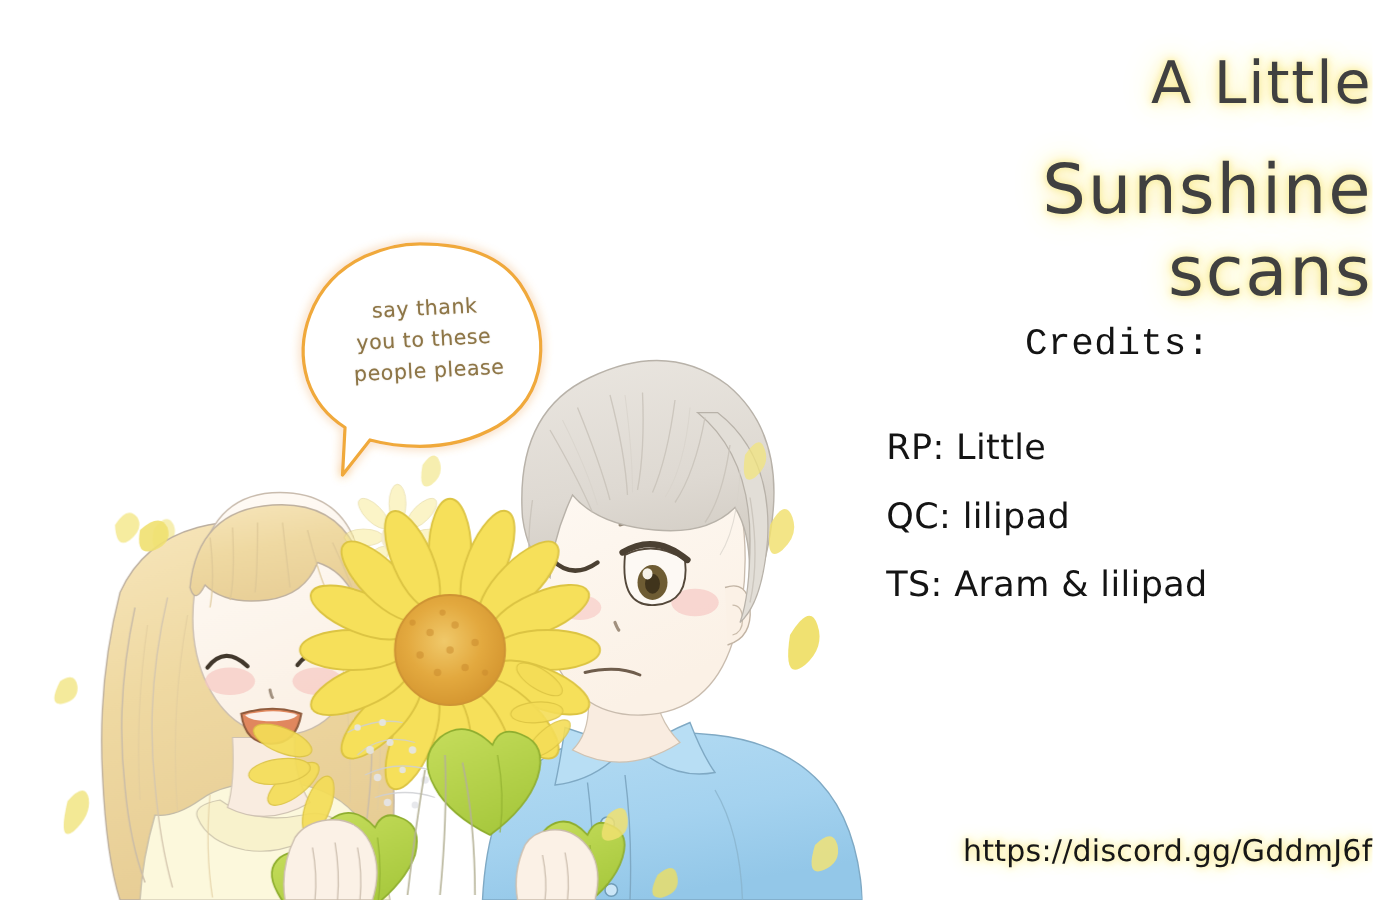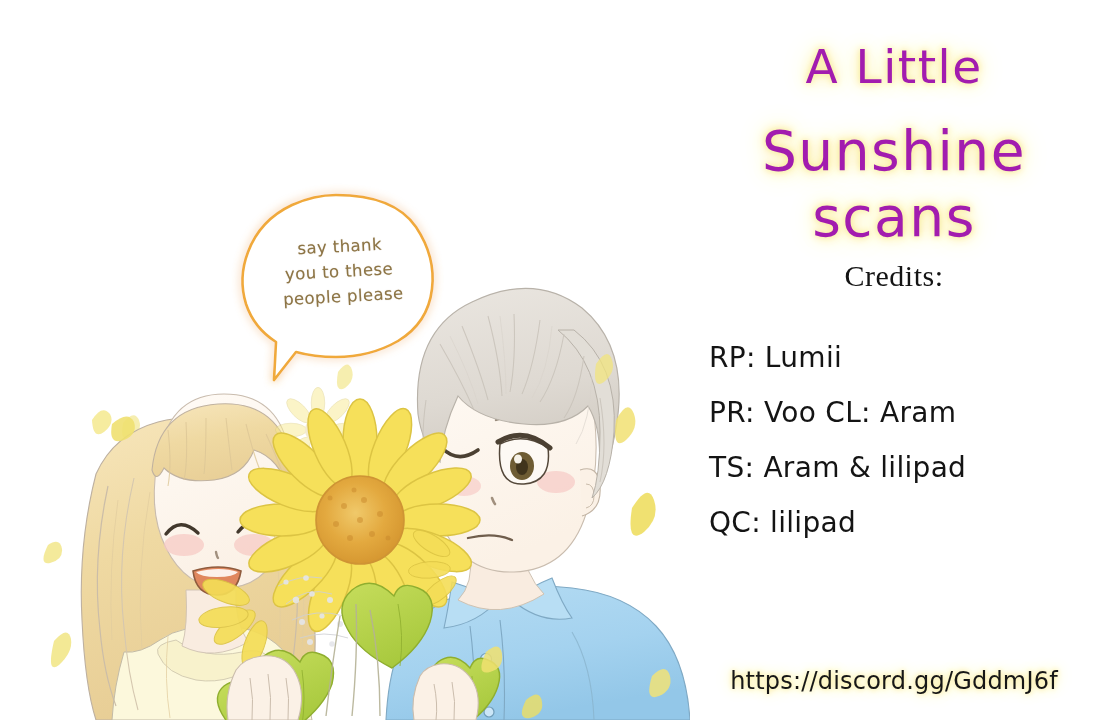--- a/index.html
+++ b/index.html
@@ -80,38 +80,39 @@
     position: absolute;
     left: 0;
     top: 34px;
     width: 408px;
     text-align: center;
   }
   .title-line {
     display: block;
     font-family: "DejaVu Sans", sans-serif;
     font-weight: 400;
-    color: #a21caf;
+    color: #404040;
     letter-spacing: 1.5px;
     text-shadow:
       0 0 6px #f7e98d,
       0 0 13px #fbefa2,
       0 0 22px #fdf4bd,
       0 0 34px #fff8d4;
+    text-align: right;
   }
   .title-line.l1 { font-size: 47px; line-height: 66px; }
   .title-line.l2 { font-size: 55px; line-height: 66px; margin-top: 18px; }
 
   .credits-heading {
     position: absolute;
     left: 0;
     top: 256px;
     width: 408px;
     text-align: center;
-    font-family: Liberation Serif, serif;
+    font-family: Liberation Mono, monospace;
     font-size: 30px;
     line-height: 40px;
     color: #141414;
     letter-spacing: 0.5px;
   }
 
   .credits-list {
     position: absolute;
     left: 19px;
     top: 330px;
@@ -125,21 +126,21 @@
     color: #141414;
     letter-spacing: 0.3px;
     white-space: nowrap;
   }
 
   .discord-link {
     position: absolute;
     left: 0;
     top: 664px;
     width: 408px;
-    text-align: center;
+    text-align: right;
     font-family: "DejaVu Sans", sans-serif;
     font-size: 24px;
     line-height: 34px;
     color: #171717;
     letter-spacing: 0.2px;
     text-shadow:
       0 0 5px #f8ea90,
       0 0 11px #fbf0a6,
       0 0 19px #fdf6c6;
   }
@@ -457,22 +458,21 @@
   <div class="right-panel">
 
     <div class="title-block">
       <span class="title-line l1">A Little</span>
       <span class="title-line l2">Sunshine scans</span>
     </div>
 
     <div class="credits-heading">Credits:</div>
 
     <div class="credits-list">
-      <span class="credit-line">RP: Lumii</span>
-      <span class="credit-line">PR: Voo   CL: Aram</span>
+      <span class="credit-line">RP: Little</span>
+      <span class="credit-line">QC: lilipad</span>
       <span class="credit-line">TS: Aram &amp; lilipad</span>
-      <span class="credit-line">QC: lilipad</span>
     </div>
 
     <div class="discord-link">https://discord.gg/GddmJ6f</div>
 
   </div>
 </div>
 
 </body></html>

